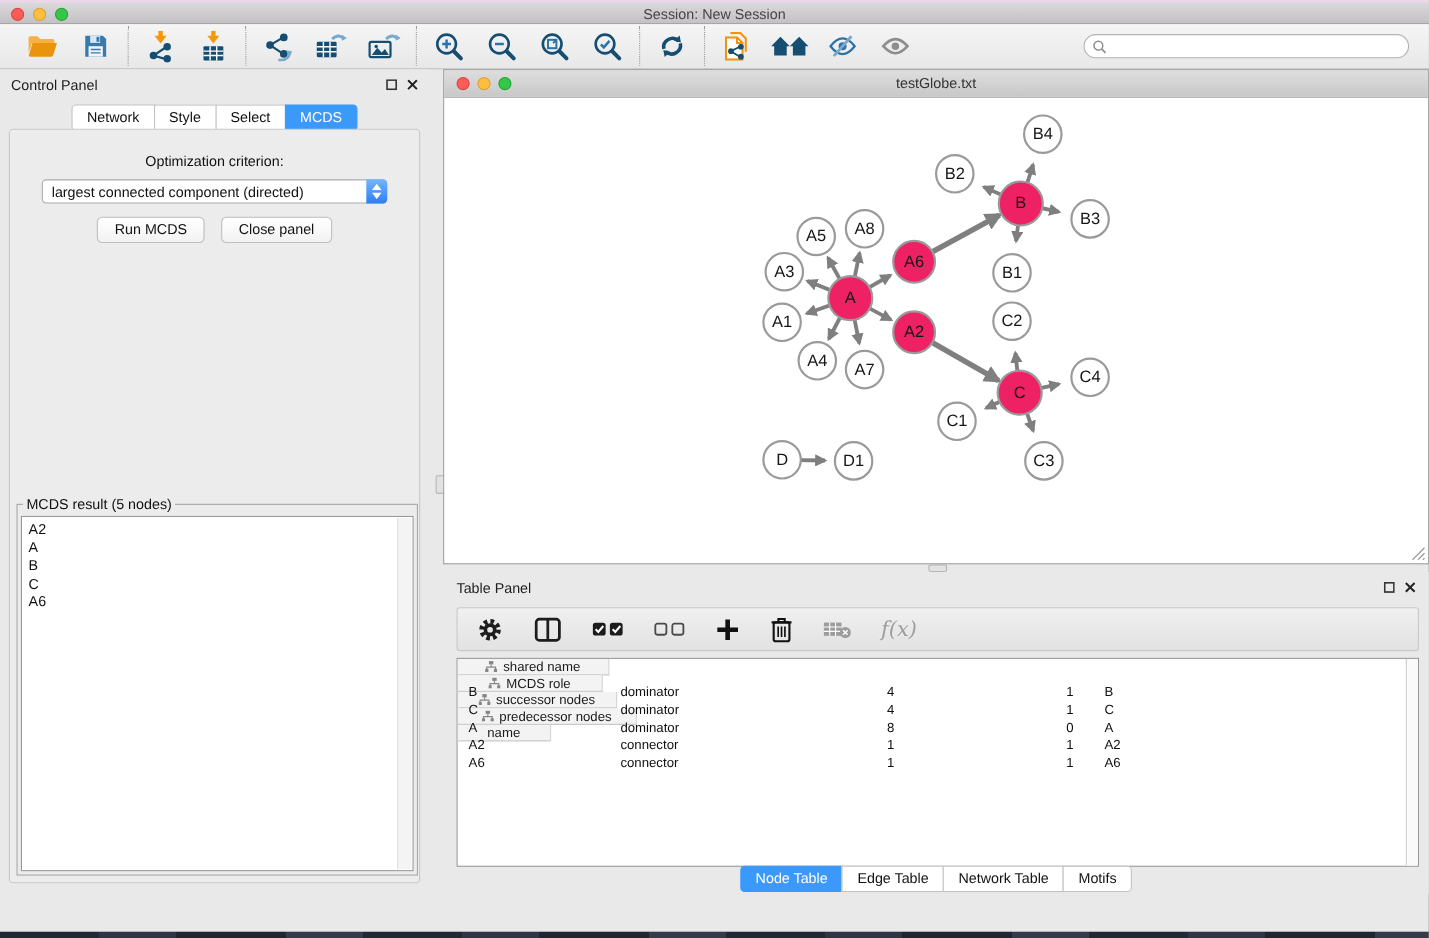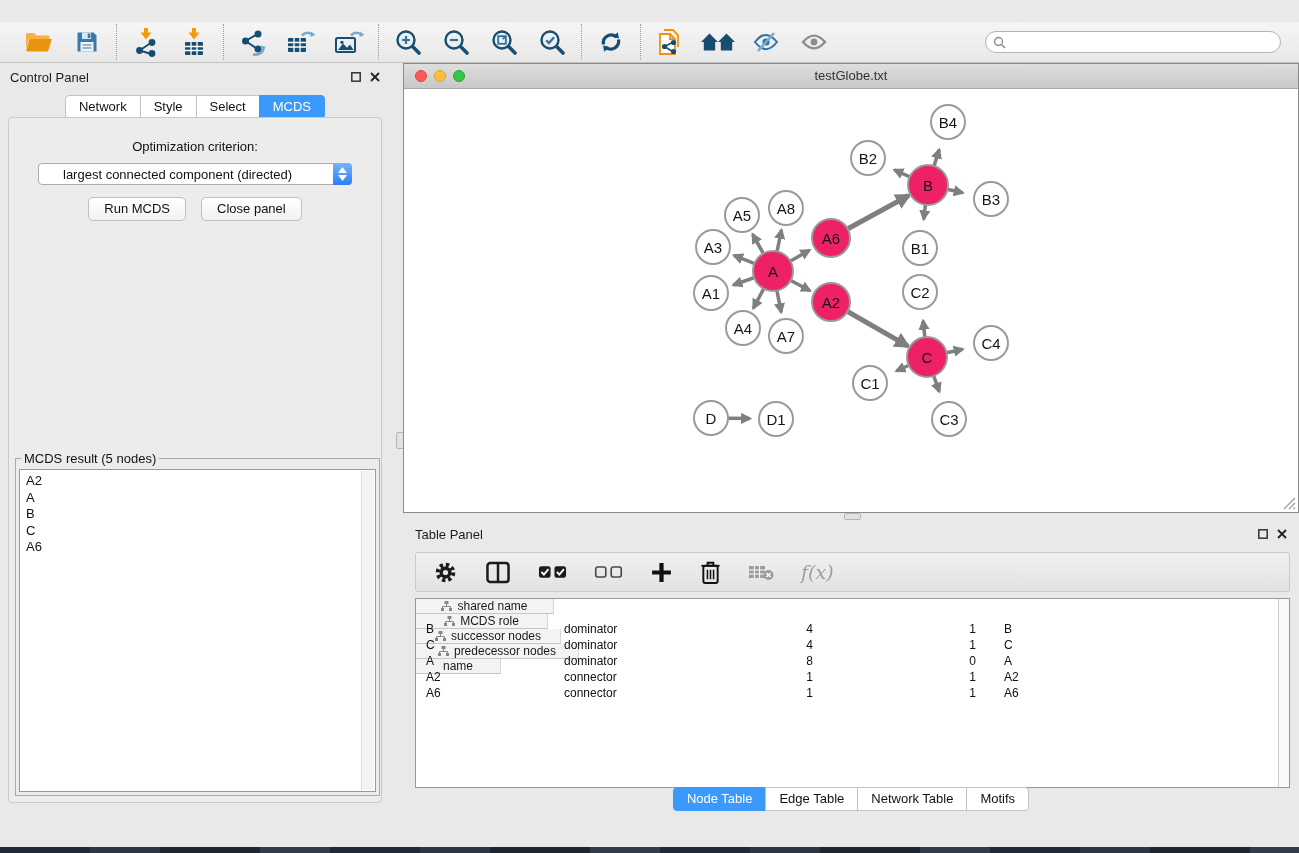--- a/index.html
+++ b/index.html
@@ -35,21 +35,21 @@
   .cp-tabs { position:absolute; left:0; top:32px; width:100%; display:flex; justify-content:center; }
   .tab { font-size:13px; color:#111; background:#fff; border:1px solid #c3c3c3; padding:3px 13px 4px; margin-left:-1px; cursor:pointer; }
   .tab:first-child { border-radius:4px 0 0 4px; margin-left:0; }
   .tab:last-child { border-radius:0 4px 4px 0; }
   .tab.active { background:var(--accent-blue,#3b99fc); border-color:var(--accent-blue,#3b99fc); color:#fff; }
   .cp-inner { position:absolute; left:8px; right:8px; top:54px; bottom:10px;
     background:#ececec; border:1px solid #c9c9c9; border-radius:4px; }
   .opt-label { margin-top:21px; text-align:center; font-size:13px; color:#111; }
   .dropdown { margin:9px auto 0; width:314px; height:22px; background:#fff; border:1px solid #acacac;
     border-radius:4px; display:flex; align-items:center; cursor:pointer; }
-  .dropdown-text { flex:1; font-size:13px; color:#111; padding-left:24px; white-space:nowrap; overflow:hidden; }
+  .dropdown-text { flex:1; font-size:13px; color:#111; padding-left:8px; white-space:nowrap; overflow:hidden; }
   .dropdown-stepper { width:19px; align-self:stretch; margin:-1px -1px -1px 0;
     background:linear-gradient(#71b5fd,#2e7ef7); border-radius:0 4px 4px 0;
     display:flex; flex-direction:column; align-items:center; justify-content:center; gap:2px; }
   .cp-buttons { display:flex; justify-content:center; gap:15px; margin-top:12px; }
   .push-btn { font-size:13px; color:#111; background:linear-gradient(#ffffff,#f2f2f2);
     border:1px solid #bfbfbf; border-radius:5px; padding:3px 15px 4px; cursor:pointer; }
   .result-fieldset { position:absolute; left:6px; right:1px; top:333px; bottom:6px;
     border:1px solid #a8a8a8; padding:3px; }
   .result-fieldset legend { font-size:13px; color:#111; padding:0 3px; margin-left:2px; }
   .result-list { width:100%; height:100%; background:#fff; border:1px solid #999;
@@ -106,20 +106,28 @@
     display:flex; align-items:center; gap:6px; padding:0 10px; font-size:12px; color:#111; cursor:pointer; }
   .memory-dot { width:13px; height:13px; border-radius:50%; background:var(--memory-green,#1faa3c); }
   .desktop-strip { position:absolute; left:0; bottom:0; width:100%; height:6px;
     background:repeating-linear-gradient(90deg,#202a36 0 90px,#2c3644 90px 160px,#1d2631 160px 260px,#323c4a 260px 330px); }
 </style>
 </head>
 <body>
 
 <div id="app">
 
+  <div class="titlebar">
+    <div class="lights">
+      <span class="light red"></span>
+      <span class="light yellow"></span>
+      <span class="light green"></span>
+    </div>
+    <div class="titlebar-text">Session: New Session</div>
+  </div>
 
   <div class="toolbar">
     <div class="tb-group">
       <span class="tb-btn">
         <svg width="30" height="24" viewBox="0 0 30 24">
             <path d="M2 18.5V4.5C2 3.7 2.7 3 3.5 3H10l2.5 2.5H24c.8 0 1.5.7 1.5 1.5v2H5z" fill="#f6b044"></path>
             <path d="M2.2 20.5L5.5 9h22.3l-3.4 11.2c-.25.8-.95 1.3-1.75 1.3H3.8c-1.1 0-1.9-.9-1.6-2z" fill="#ea930c"></path>
           </svg>
       </span>
       <span class="tb-btn">

